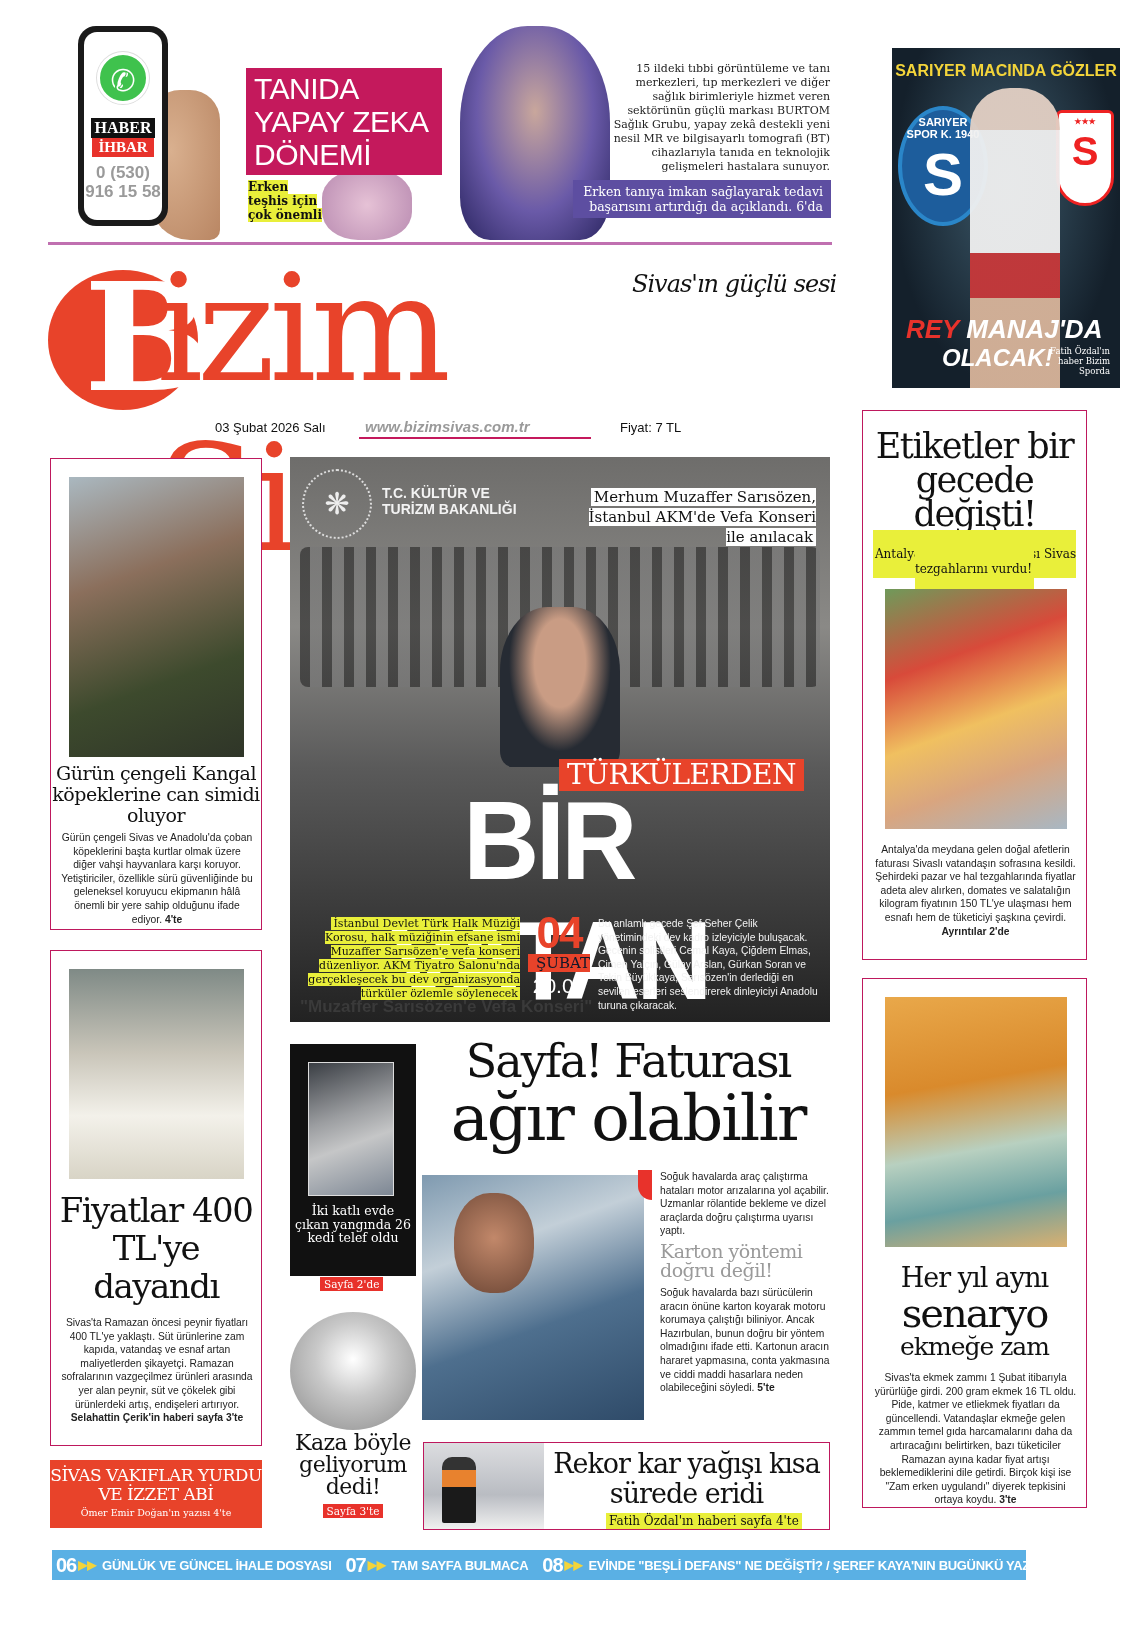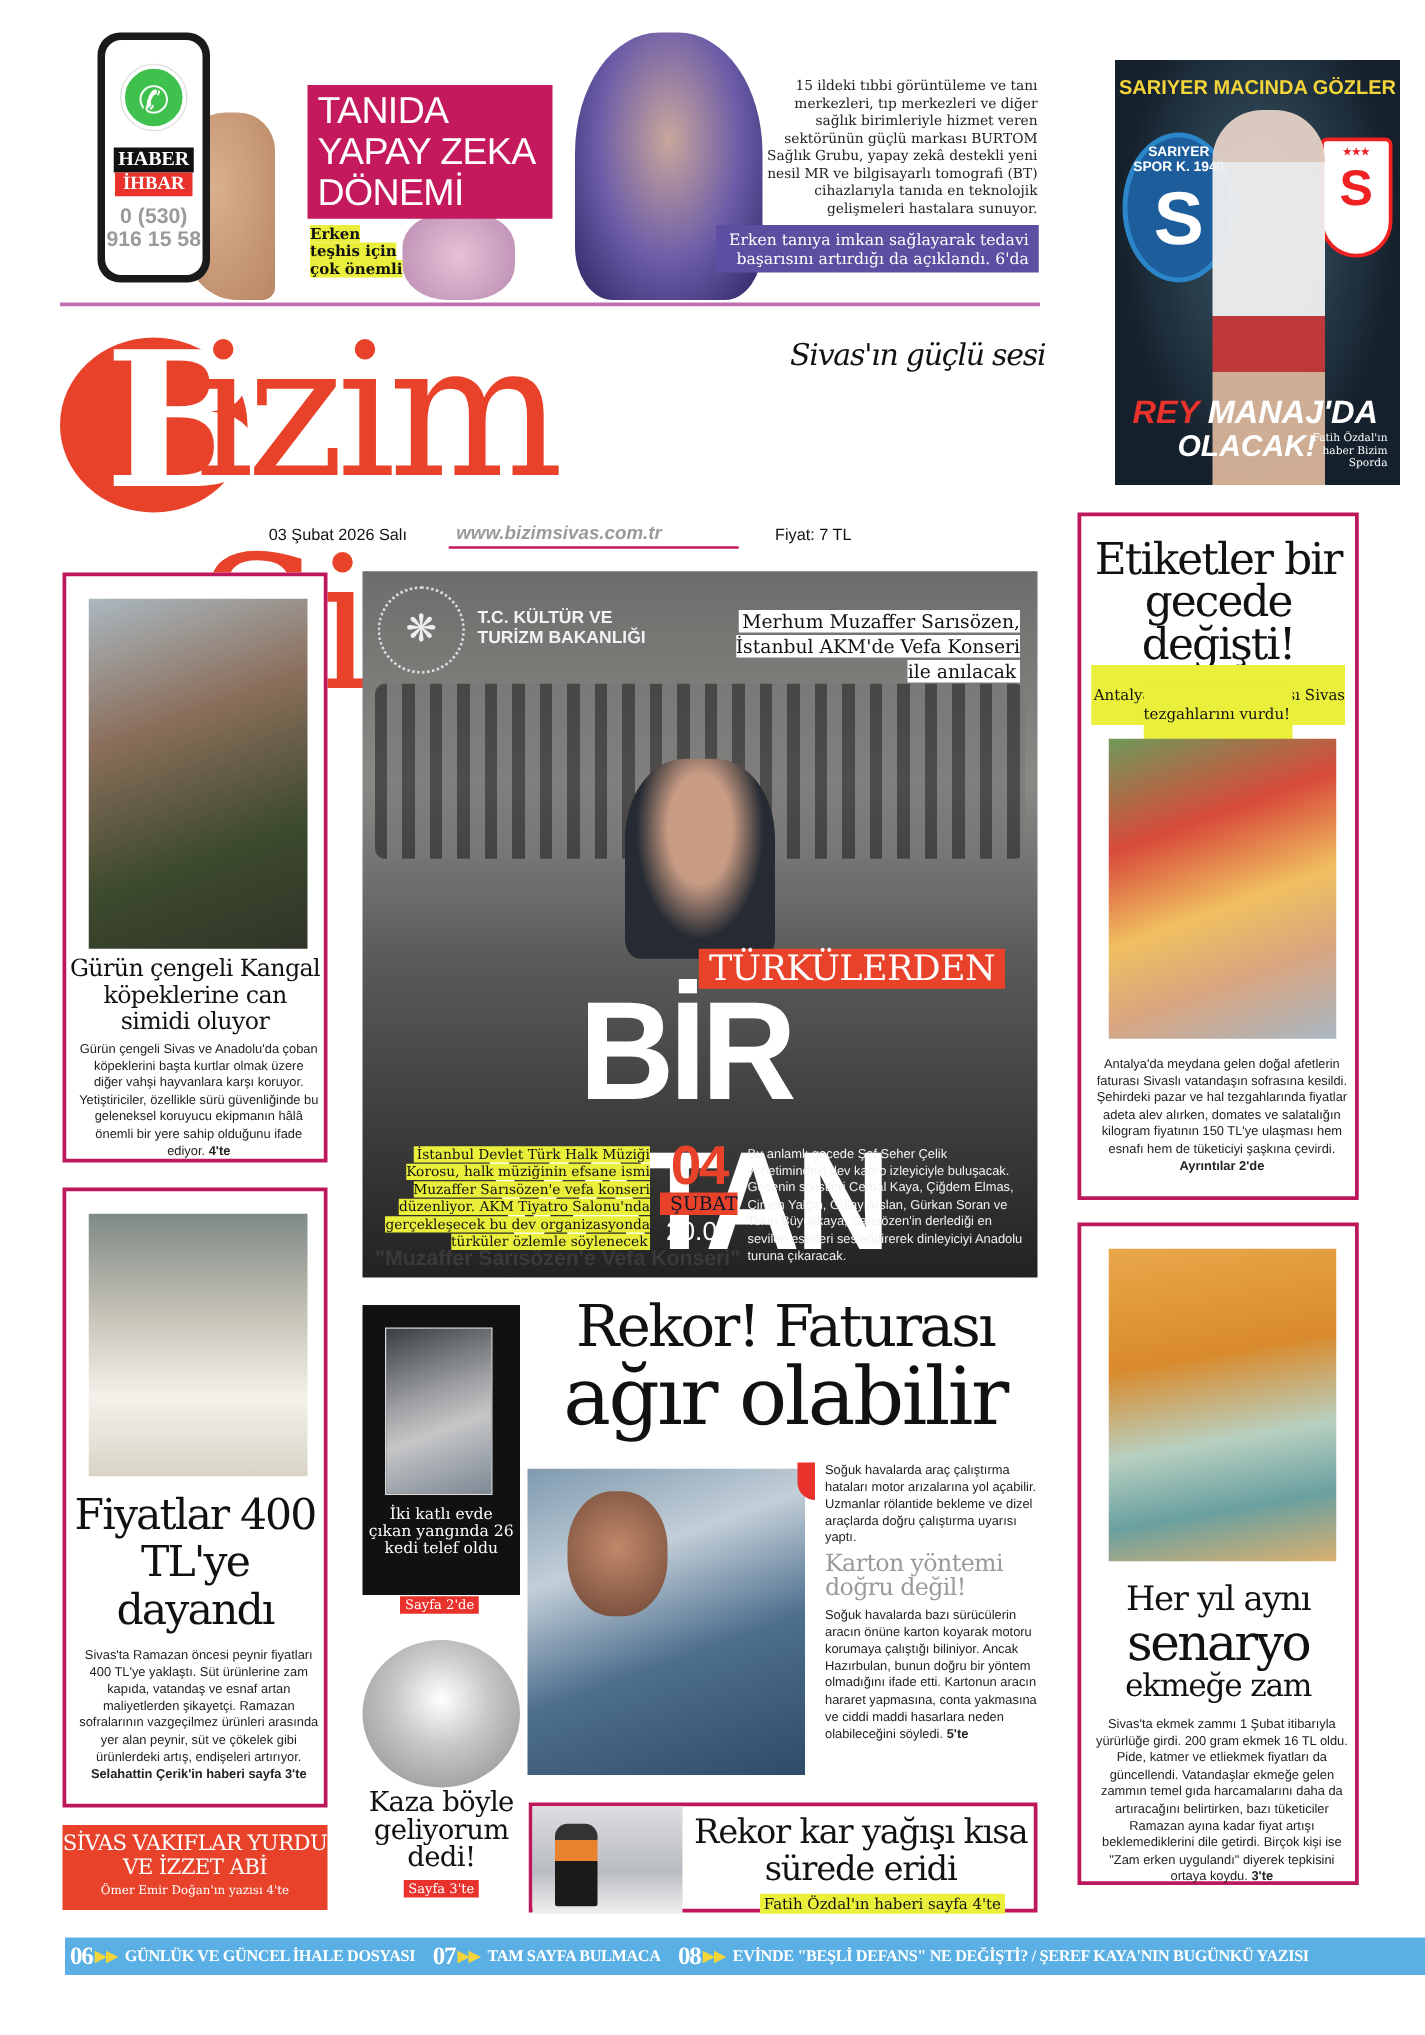--- a/index.html
+++ b/index.html
@@ -1,19 +1,19 @@
 <!DOCTYPE html>
 <html><head>
 <meta charset="utf-8">
 <style>
   * { box-sizing: border-box; margin: 0; padding: 0; }
   html, body { width: 1140px; height: 1628px; background: #ffffff; overflow: hidden; }
   body { position: relative; font-family: "Liberation Sans", sans-serif; color: #111; }
   .abs { position: absolute; }
-  .boxed { border: 3px solid #be185d; background: #fff; }
+  .boxed { border: 1px solid #be185d; background: #fff; }
 
   
   #phone { left: 78px; top: 26px; width: 90px; height: 200px; border-radius: 18px; background:#1a1a1a; padding:6px; }
   #phone .screen { width:100%; height:100%; border-radius:13px; background:#fff; display:flex; flex-direction:column; align-items:center; padding-top:20px; }
   #phone .wa { width:52px; height:52px; border-radius:50%; background:#3fc24d; color:#fff; font-size:30px; line-height:52px; text-align:center; margin-bottom:14px; border:3px solid #fff; box-shadow:0 0 0 1px #ddd; }
   #phone .haber { background:#111; color:#fff; font-weight:bold; font-size:16px; padding:1px 4px; font-family:"Liberation Serif",serif; }
   #phone .ihbar { background:#e8322b; color:#fff; font-weight:bold; font-size:15px; padding:1px 6px; font-family:"Liberation Serif",serif; margin-bottom:6px; }
   #phone .num { color:#9a9a9a; font-weight:bold; font-size:17px; text-align:center; line-height:19px; }
   #hand { left: 150px; top: 90px; width: 70px; height: 150px; background: radial-gradient(ellipse at 30% 40%, #d9b08f, #b98663); border-radius: 30px 30px 10px 40px; }
 
@@ -119,21 +119,21 @@
 
   #story-ekmek { left: 862px; top: 978px; width: 225px; height: 530px; }
   #story-ekmek .img { position:absolute; left:22px; top:18px; width:182px; height:250px; background: linear-gradient(170deg,#e9a84a 0%,#d98a2c 35%,#b8d0c0 60%,#6aa0a0 80%,#d9b070 100%); }
   #story-ekmek h2 { position:absolute; left:0; top:284px; width:100%; text-align:center; font-family:"DejaVu Serif",serif; font-weight:normal; letter-spacing:-1px; }
   #story-ekmek h2 .a { display:block; font-size:27px; line-height:30px; }
   #story-ekmek h2 .b { display:block; font-size:40px; line-height:40px; letter-spacing:-2px; }
   #story-ekmek h2 .c { display:block; font-size:25px; line-height:28px; }
   #story-ekmek p { position:absolute; left:10px; top:392px; width:205px; text-align:center; font-size:10.3px; line-height:13.6px; color:#222; }
 
   
-  #bottom-bar { left: 52px; top: 1550px; width: 1089px; height: 30px; background:#5ab0e4; color:#fff; display:flex; align-items:center; padding-left:4px; font-weight:bold; font-size:13px; white-space:nowrap; letter-spacing:-0.3px;font-family:Liberation Serif, serif; }
+  #bottom-bar { left: 52px; top: 1550px; width: 974px; height: 30px; background:#5ab0e4; color:#fff; display:flex; align-items:center; padding-left:4px; font-weight:bold; font-size:13px; white-space:nowrap; letter-spacing:-0.3px; }
   #bottom-bar .n { font-size:20px; margin-right:2px; letter-spacing:-1px; }
   #bottom-bar .arr { color:#f3d43a; font-size:12px; margin-right:6px; }
   #bottom-bar .lab { margin-right:14px; }
 </style>
 </head>
 <body>
 
 <div class="abs" id="hand"></div>
 <div class="abs" id="phone">
   <div class="screen">
@@ -219,21 +219,21 @@
   <h3>İki katlı evde çıkan yangında 26 kedi telef oldu</h3>
   <span class="tag">Sayfa 2'de</span>
 </div>
 <div class="abs" id="kaza-img"></div>
 <div class="abs" id="kaza">
   <h3>Kaza böyle geliyorum dedi!</h3>
   <span class="tag">Sayfa 3'te</span>
 </div>
 
 <div class="abs" id="dikkat-h">
-  <div class="l1">Rekor! Faturası</div>
+  <div class="l1">Sayfa! Faturası</div>
   <div class="l2">ağır olabilir</div>
 </div>
 <div class="abs" id="driver">
     <div class="face"></div>
   </div>
 <div class="abs" id="dikkat-copy">
   <div class="quote"></div>
   <div>Soğuk havalarda araç çalıştırma hataları motor arızalarına yol açabilir. Uzmanlar rölantide bekleme ve dizel araçlarda doğru çalıştırma uyarısı yaptı.</div>
   <div class="sub">Karton yöntemi doğru değil!</div>
   <div><span>Soğuk havalarda bazı sürücülerin aracın önüne karton koyarak motoru korumaya çalıştığı biliniyor. Ancak Hazırbulan, bunun doğru bir yöntem olmadığını ifade etti. Kartonun aracın hararet yapmasına, conta yakmasına ve ciddi maddi hasarlara neden olabileceğini söyledi.</span> <b>5'te</b></div>

